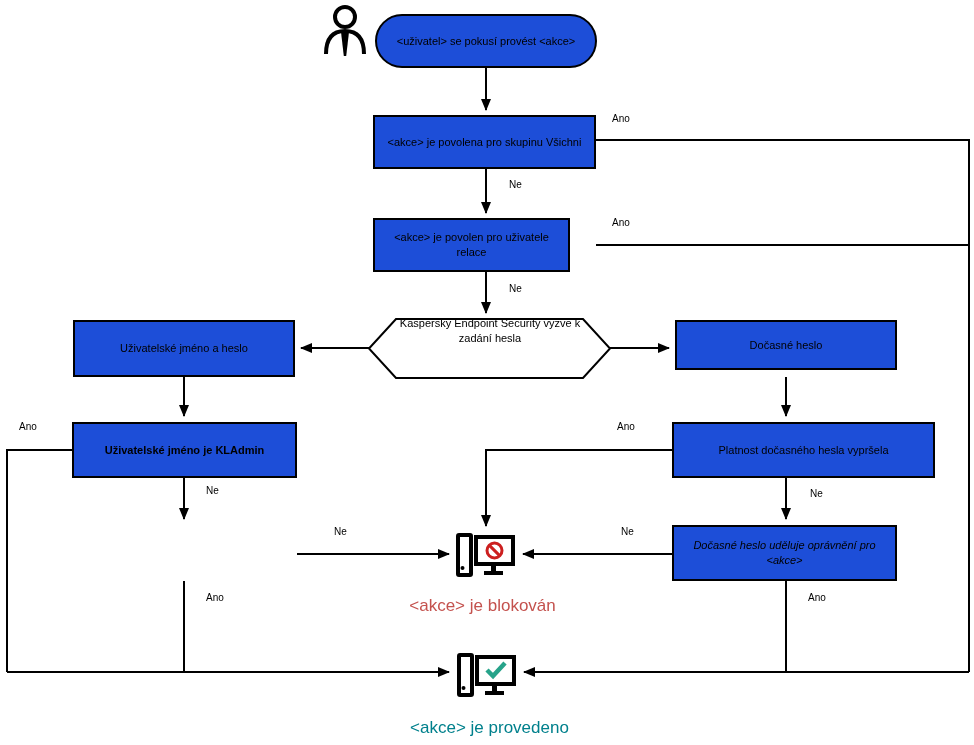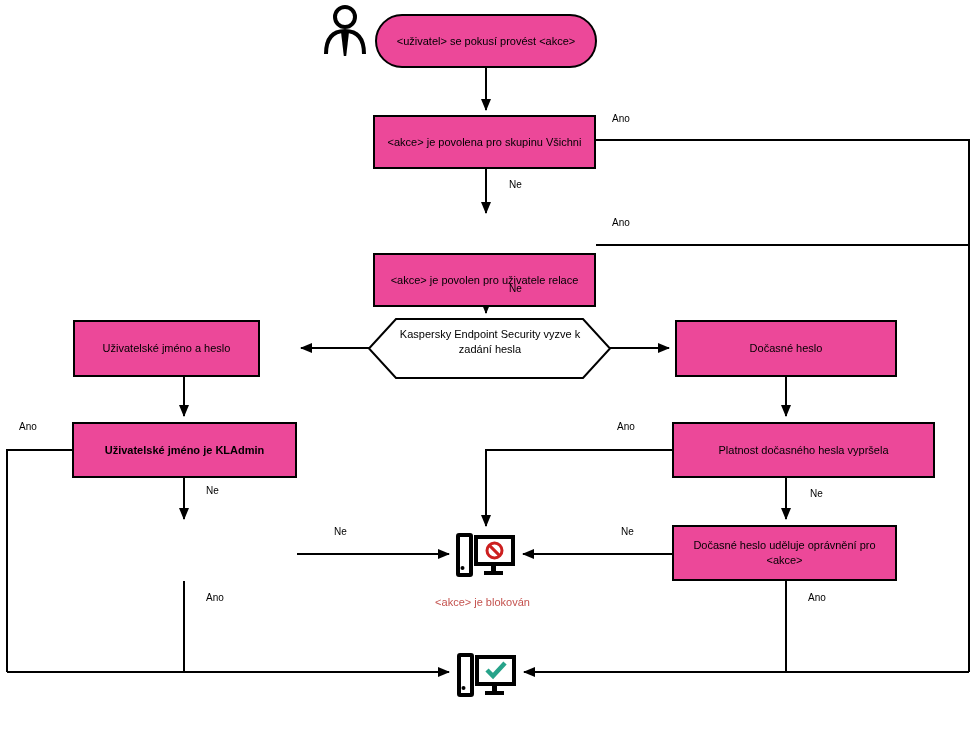--- a/index.html
+++ b/index.html
@@ -3,32 +3,32 @@
 <meta charset="utf-8">
 <style>
   html,body { margin:0; padding:0; background:#ffffff; }
   .canvas {
     position:relative; width:974px; height:745px; background:#ffffff;
     font-family:"Liberation Sans", sans-serif; overflow:hidden;
   }
   .wires { position:absolute; left:0; top:0; }
   .wires line, .wires polyline { stroke:#000; stroke-width:2; fill:none; }
   .node {
-    position:absolute; border:2px solid #000; background:#ec4899; box-sizing:border-box;
+    position:absolute; border:2px solid #000; background:#1d4ed8; box-sizing:border-box;
     display:flex; align-items:center; justify-content:center; text-align:center;
     font-size:11px; color:#000; padding:11px 10px; line-height:1.35;
   }
   .stadium { border-radius:27px; }
   .hex-shape { position:absolute; left:0; top:0; }
   .hex-text {
     position:absolute; display:flex; align-items:center; justify-content:center;
     text-align:center; font-size:11px; color:#000; line-height:1.35;
   }
   .edge-label { position:absolute; font-size:10px; color:#000; white-space:nowrap; }
-  .result-label { position:absolute; font-size:11px; text-align:center; white-space:nowrap; }
+  .result-label { position:absolute; font-size:17px; text-align:center; white-space:nowrap; }
   .result-blocked { color:#c4524e; }
   .result-executed { color:#00808c; }
   .icon { position:absolute; }
 </style>
 </head>
 <body>
 
 <div class="canvas">
 
   <svg class="wires" width="974" height="745" aria-hidden="true">
@@ -84,33 +84,33 @@
       <circle cx="23" cy="13" r="10" fill="none" stroke="#000" stroke-width="4"></circle>
       <path d="M4 50 Q4 27 23 27 Q42 27 42 50" fill="none" stroke="#000" stroke-width="4"></path>
       <path d="M19 28 L27 28 L24.2 52 L21.8 52 Z" fill="#000"></path>
     </svg>
   </div>
 
   <div class="node stadium" style="left:375px; top:14px; width:222px; height:54px;">&lt;uživatel&gt; se pokusí provést &lt;akce&gt;</div>
 
   <div class="node" style="left:373px; top:115px; width:223px; height:54px;">&lt;akce&gt; je povolena pro skupinu Všichni</div>
 
-  <div class="node" style="left:373px; top:218px; width:223px; height:54px;margin-top:35px;">&lt;akce&gt; je povolen pro uživatele relace</div>
+  <div class="node" style="left:373px; top:218px; width:197px; height:54px;">&lt;akce&gt; je povolen pro uživatele relace</div>
 
   <svg class="hex-shape" width="974" height="745" style="pointer-events:none;">
     <polygon points="369,348.5 396,319 583,319 610,348.5 583,378 396,378" fill="#fff" stroke="#000" stroke-width="2"></polygon>
   </svg>
-  <div class="hex-text" style="left:390px; top:318px; width:200px; height:47px;">Kaspersky Endpoint Security vyzve k zadání hesla</div>
+  <div class="hex-text" style="left:390px; top:307px; width:200px; height:47px;">Kaspersky Endpoint Security vyzve k zadání hesla</div>
 
-  <div class="node" style="left:73px; top:320px; width:187px; height:57px;">Uživatelské jméno a heslo</div>
+  <div class="node" style="left:73px; top:320px; width:222px; height:57px;">Uživatelské jméno a heslo</div>
   <div class="node" style="left:72px; top:422px; width:225px; height:56px;font-weight:bold;">Uživatelské jméno je KLAdmin</div>
 
-  <div class="node" style="left:675px; top:320px; width:222px; height:57px;">Dočasné heslo</div>
+  <div class="node" style="left:675px; top:320px; width:222px; height:50px;">Dočasné heslo</div>
   <div class="node" style="left:672px; top:422px; width:263px; height:56px;">Platnost dočasného hesla vypršela</div>
-  <div class="node" style="left:672px; top:525px; width:225px; height:56px;">Dočasné heslo uděluje oprávnění pro &lt;akce&gt;</div>
+  <div class="node" style="left:672px; top:525px; width:225px; height:56px;font-style:italic;">Dočasné heslo uděluje oprávnění pro &lt;akce&gt;</div>
 
   <div class="edge-label" style="left:612px; top:113px;">Ano</div>
   <div class="edge-label" style="left:509px; top:179px;">Ne</div>
   <div class="edge-label" style="left:612px; top:217px;">Ano</div>
   <div class="edge-label" style="left:509px; top:283px;">Ne</div>
   <div class="edge-label" style="left:19px;  top:421px;">Ano</div>
   <div class="edge-label" style="left:206px; top:485px;">Ne</div>
   <div class="edge-label" style="left:617px; top:421px;">Ano</div>
   <div class="edge-label" style="left:810px; top:488px;">Ne</div>
   <div class="edge-label" style="left:334px; top:526px;">Ne</div>
@@ -134,14 +134,15 @@
   <div class="icon" style="left:456px; top:652px;">
     <svg width="62" height="48" viewBox="0 0 62 48">
       <rect x="3" y="3" width="13" height="40" fill="#fff" stroke="#000" stroke-width="4" rx="1"></rect>
       <circle cx="7.5" cy="36" r="2" fill="#000"></circle>
       <rect x="21" y="5" width="37" height="27" fill="#fff" stroke="#000" stroke-width="4"></rect>
       <rect x="36" y="32" width="5" height="7" fill="#000"></rect>
       <rect x="29" y="39" width="19" height="4" fill="#000"></rect>
       <polyline points="31,18 37,24 49,11" fill="none" stroke="#27a38a" stroke-width="4.5"></polyline>
     </svg>
   </div>
+  <div class="result-label result-executed" style="left:382px; top:718px; width:215px;">&lt;akce&gt; je provedeno</div>
 
 </div>
 
 </body></html>

